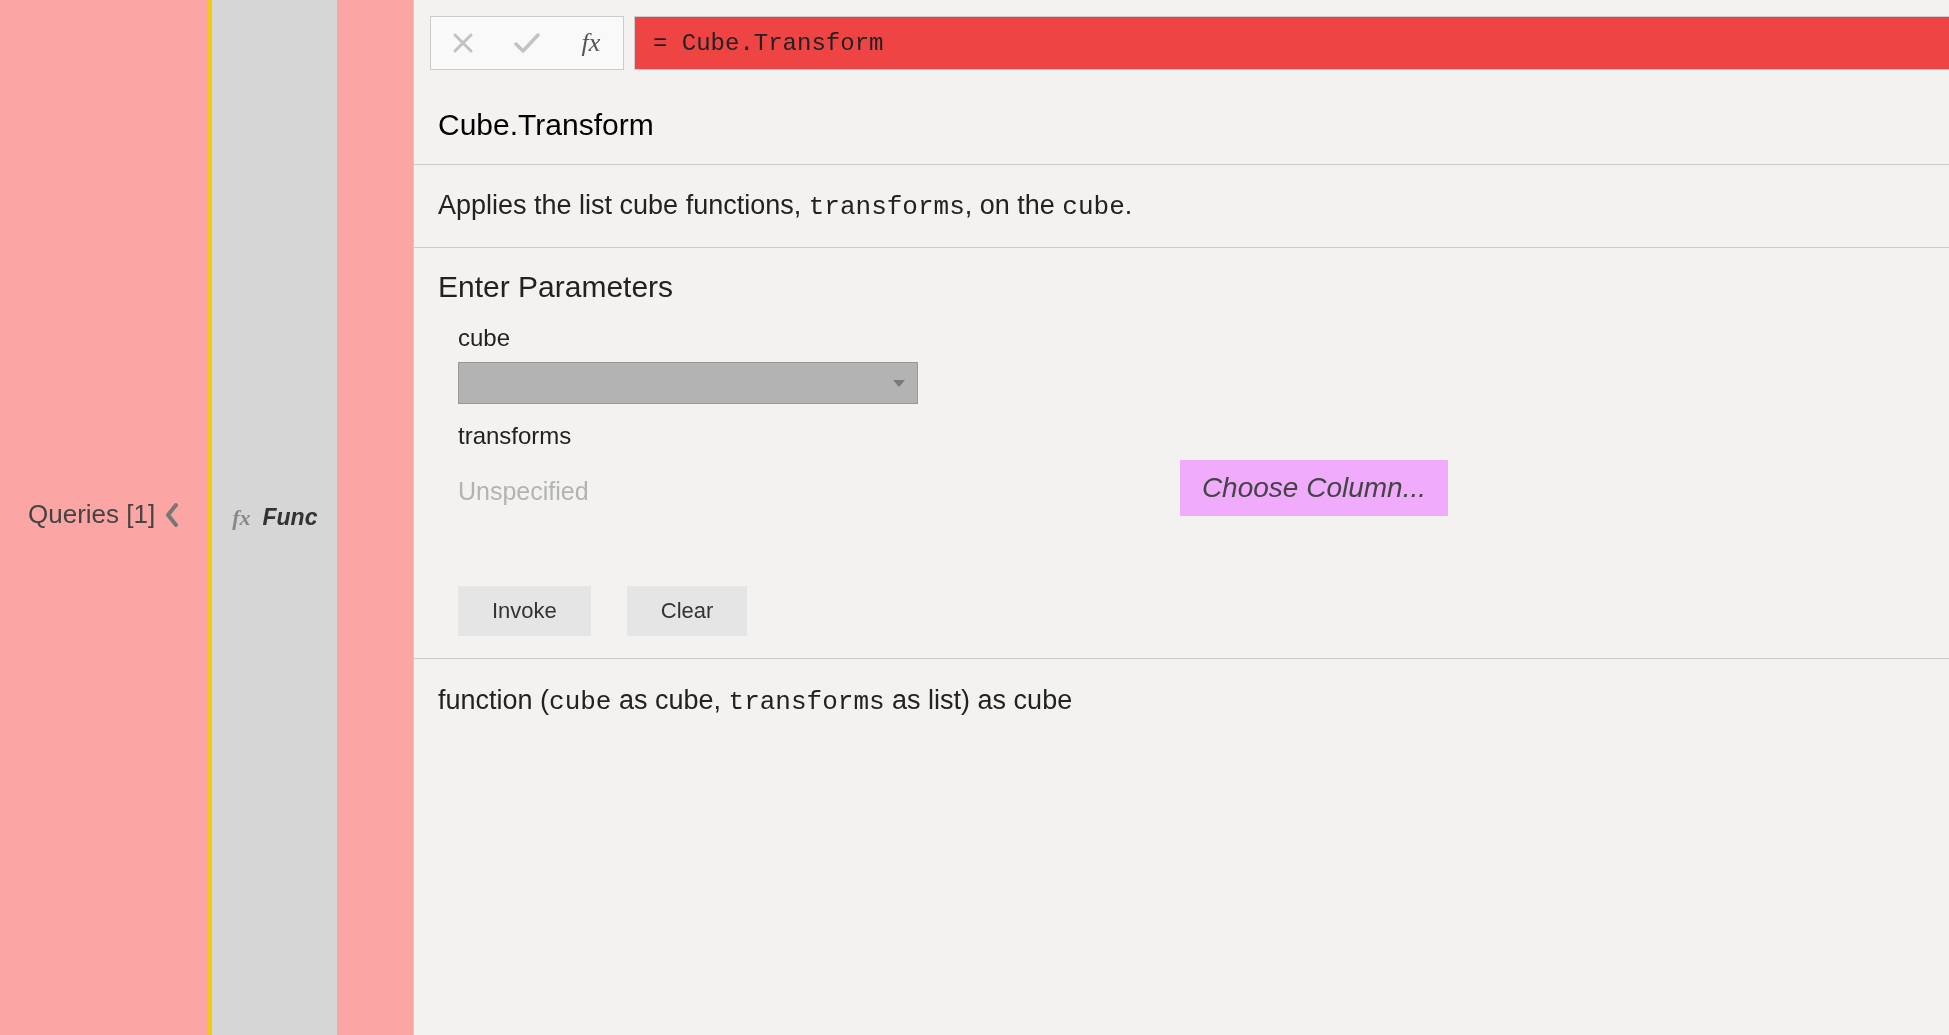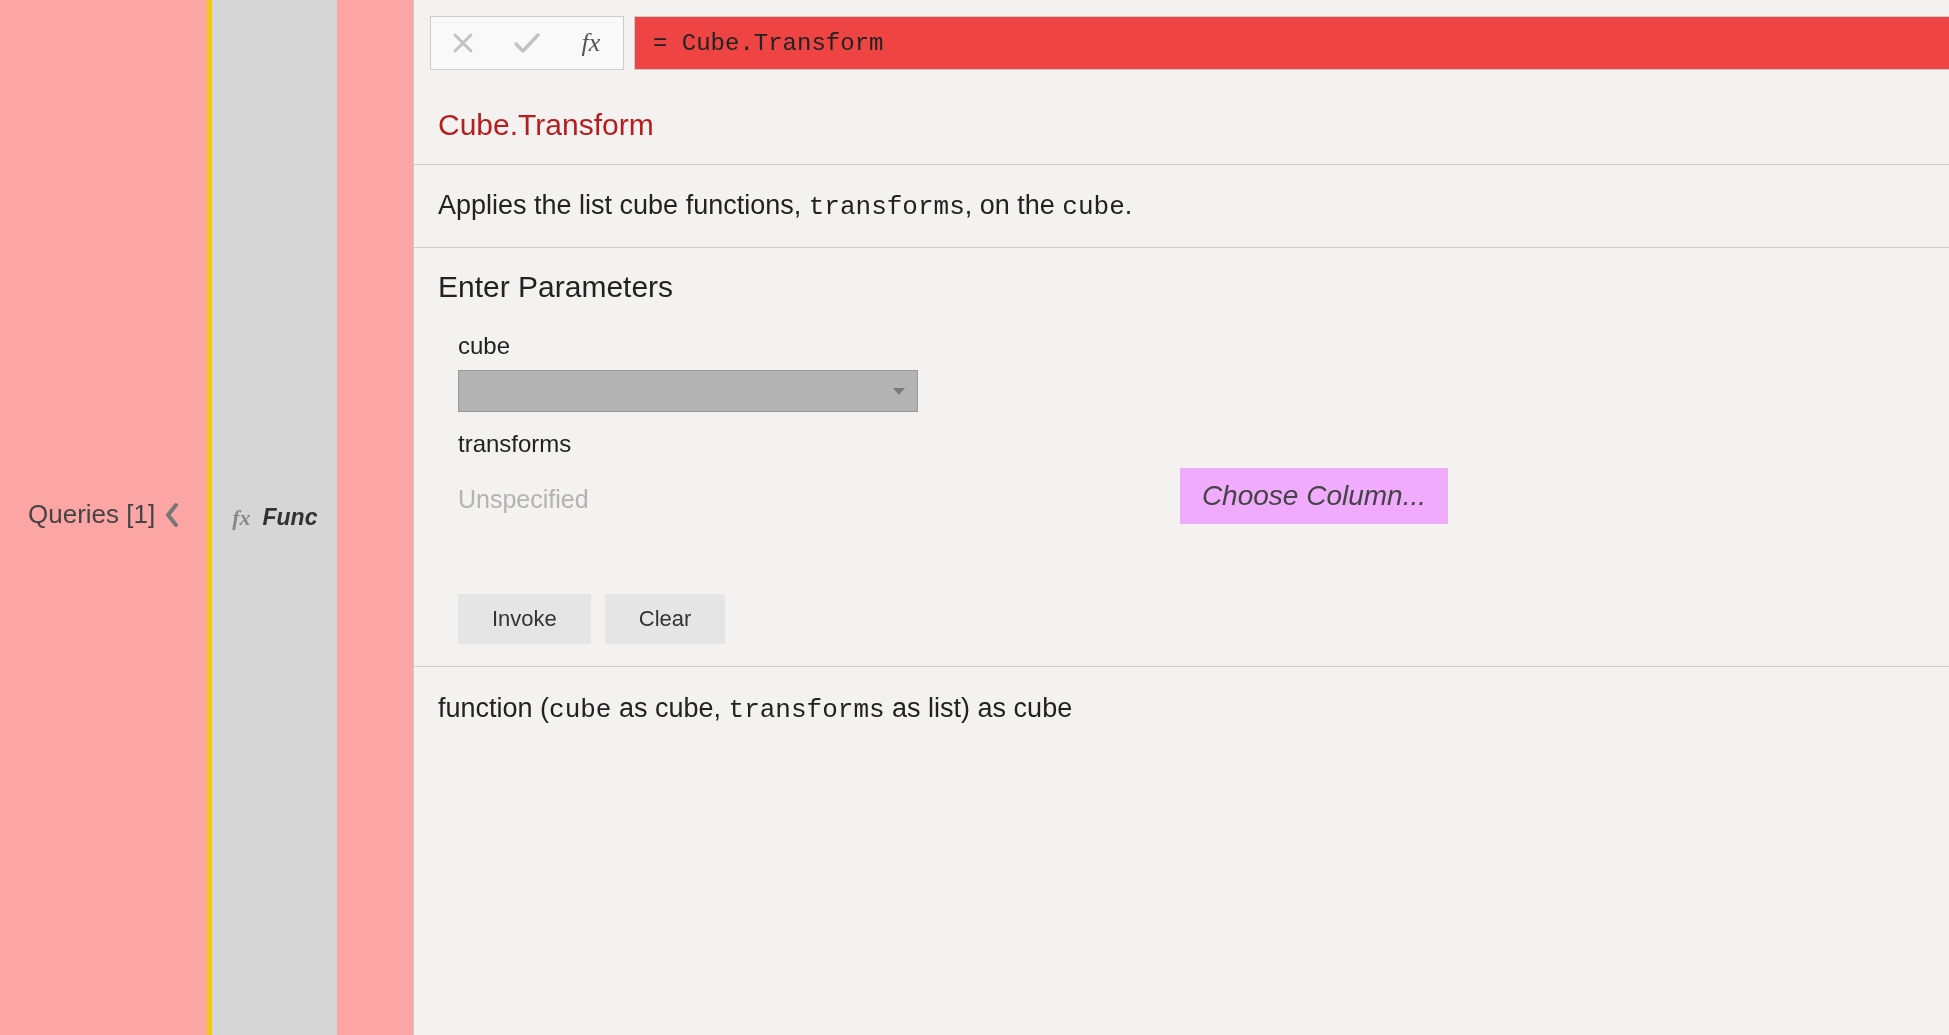--- a/index.html
+++ b/index.html
@@ -112,36 +112,36 @@
     flex: 1;
     overflow: auto;
     padding: 0 0 30px 0;
   }
   .section {
     border-bottom: 1px solid #ccc;
     padding: 22px 24px;
   }
   .fn-title {
     font-size: 30px;
-    color: #b91c1c;
+    color: #000000;
     font-weight: 400;
   }
   .fn-desc {
     font-size: 27px;
     color: #222;
     line-height: 1.4;
   }
   .fn-desc code, .signature code {
     font-family: Consolas, "Courier New", monospace;
     font-size: 26px;
   }
   .params-heading {
     font-size: 30px;
     color: #222;
-    margin-bottom: 28px;
+    margin-bottom: 20px;
   }
   .param-block {
     margin-left: 20px;
     margin-bottom: 18px;
     max-width: 990px;
   }
   .param-label {
     font-size: 24px;
     color: #222;
     margin-bottom: 10px;
@@ -178,21 +178,21 @@
     background: #f0abfc;
     border: none;
     padding: 12px 22px;
     font-size: 28px;
     color: #444;
     cursor: pointer;
     font-style: italic;
   }
   .action-row {
     display: flex;
-    gap: 14px;
+    gap: 36px;
     margin-left: 20px;
     margin-top: 70px;
   }
   .action-btn {
     background: #e5e5e5;
     border: none;
     padding: 12px 34px;
     font-size: 22px;
     color: #333;
     cursor: pointer;

